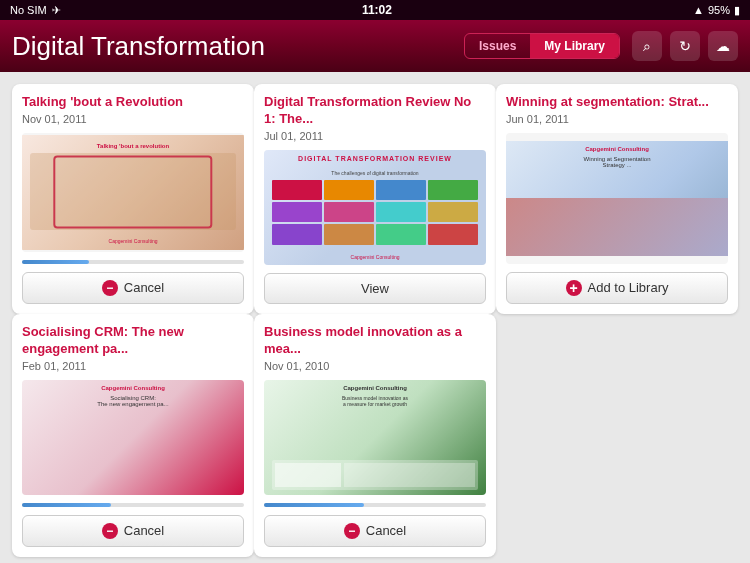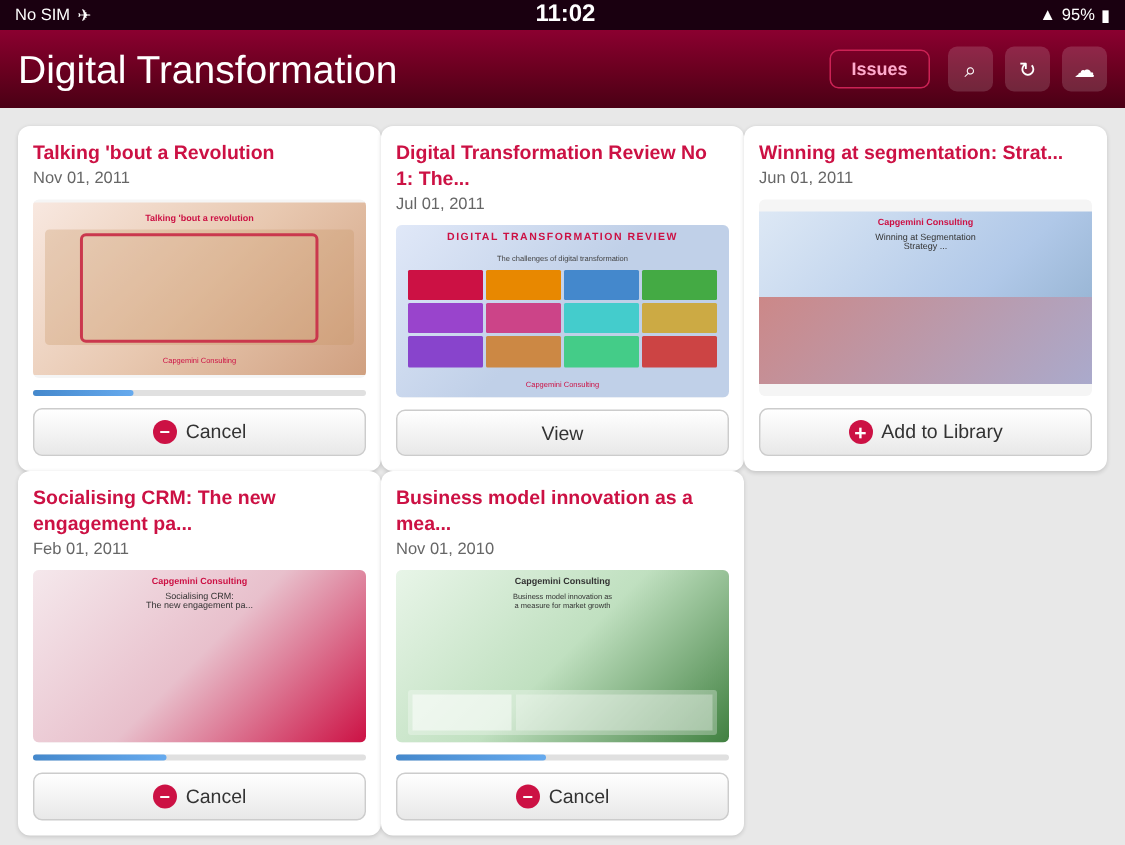--- a/index.html
+++ b/index.html
@@ -273,33 +273,34 @@
     }
   </style>
 </head>
 <body>
 
 <div class="status-bar">
   <div class="status-left">
     <span>No SIM</span>
     <span>✈</span>
   </div>
-  <div style="font-size:16px;font-weight:600;">11:02</div>
+  <div style="font-size:12px;font-weight:600;">11:02</div>
   <div class="status-right">
     <span>▲</span>
     <span>95%</span>
     <span>▮</span>
   </div>
 </div>
 
 <div class="header">
   <div class="header-title">Digital Transformation</div>
 
   <div class="tab-group">
     <button class="tab-btn inactive">Issues</button>
+    <button class="tab-btn active">My Library</button>
   </div>
 
   <div class="header-icons">
     <button class="header-icon-btn">
       <span>⌕</span>
     </button>
     <button class="header-icon-btn">
       <span>↻</span>
     </button>
     <button class="header-icon-btn">

